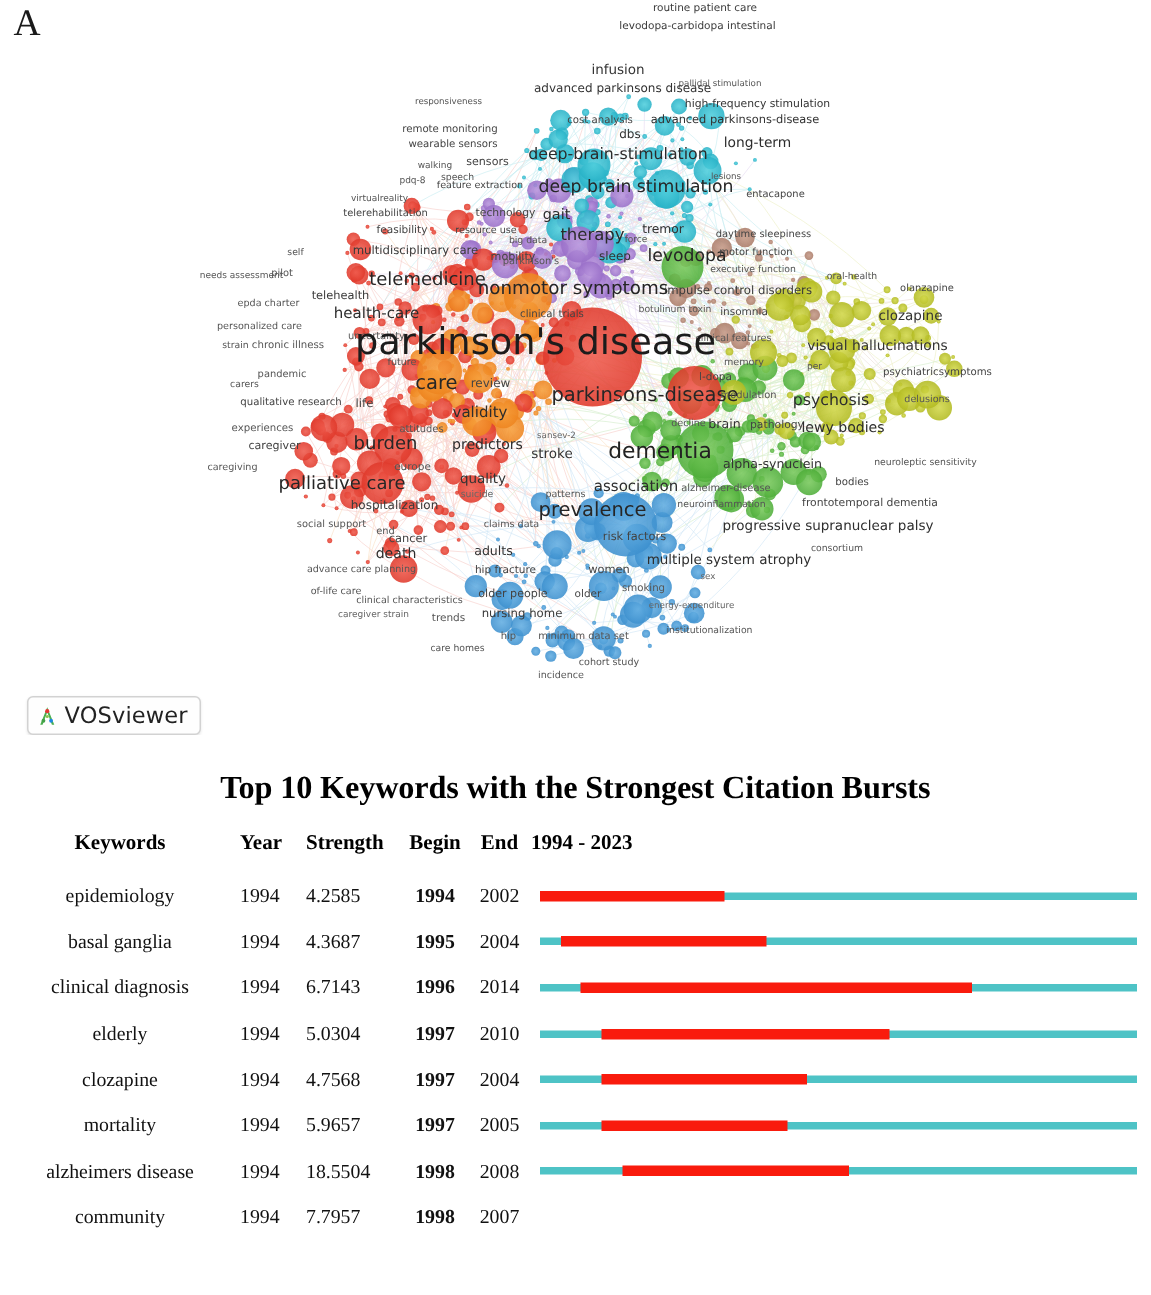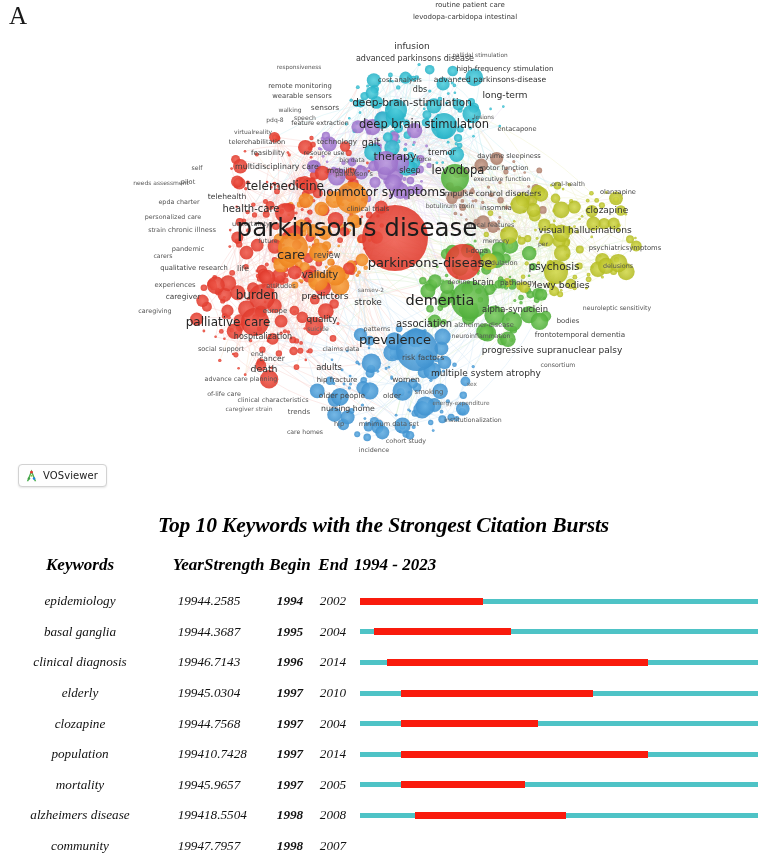--- a/index.html
+++ b/index.html
@@ -43,30 +43,30 @@
     align-items: center;
     gap: 4px;
     padding: 3px 8px 3px 5px;
     border: 1px solid #d2d2d2;
     border-radius: 4px;
     background: #fefefe;
     box-shadow: 0 1px 2px rgba(0,0,0,.10);
   }
   .vos-badge .vos-text {
     font-family: "DejaVu Sans", sans-serif;
-    font-size: 10px;
+    font-size: 15px;
     color: #222;
     letter-spacing: .1px;
   }
 
   
   #panel-b {
     position: absolute;
     left: 0; top: 495px;
-    width: 659px; height: 368px; font-style: italic;
+    width: 659px; height: 368px;
   }
   #burst-title {
     position: absolute;
     left: 0; top: 18px;
     width: 767px;
     text-align: center;
     font-family: "Liberation Serif", serif;
     font-weight: bold;
     font-size: 21.5px;
     color: #000;
@@ -77,32 +77,32 @@
     position: absolute;
     left: 0; top: 60px;
     width: 767px;
     border-collapse: collapse;
     font-family: "Liberation Serif", serif;
     font-size: 13.2px;
     color: #111;
   }
   .burst-table th {
     font-weight: bold;
-    font-size: 17px;
+    font-size: 14px;
     padding: 0 0 11px 0;
     color: #000;
     white-space: nowrap;
   }
   .burst-table td {
     padding: 7.3px 0;
     white-space: nowrap;
     vertical-align: middle;
   }
   .col-kw     { width: 160px; text-align: center; padding-left: 6px; }
-  .col-year   { width: 44px;  text-align: right; }
+  .col-year   { width: 44px;  text-align: left; }
   .col-str    { width: 64px;  text-align: left;  padding-right: 6px; }
   .col-begin  { width: 44px;  text-align: center; }
   .col-end    { width: 42px;  text-align: center; }
   .col-track  { width: auto;  text-align: left; }
 
   td.col-begin { font-weight: bold; }
   th.col-track { text-align: left; padding-left: 0; }
 
   
   .track {
@@ -2417,33 +2417,20 @@
             <td class="col-begin" style="font-weight: bold;">1997</td>
             <td class="col-end">2004</td>
             <td class="col-track">
               <div class="track">
                 <div class="base" style="background: rgb(78, 195, 198);"></div>
                 <div class="burst" style="left: 10.34%; width: 34.48%; background: rgb(249, 27, 13);"></div>
               </div>
             </td>
           </tr>
           <tr>
-            <td class="col-kw">population</td>
-            <td class="col-year">1994</td>
-            <td class="col-str">10.7428</td>
-            <td class="col-begin" style="font-weight: bold;">1997</td>
-            <td class="col-end">2014</td>
-            <td class="col-track">
-              <div class="track">
-                <div class="base" style="background: rgb(78, 195, 198);"></div>
-                <div class="burst" style="left: 10.34%; width: 62.07%; background: rgb(249, 27, 13);"></div>
-              </div>
-            </td>
-          </tr>
-          <tr>
             <td class="col-kw">mortality</td>
             <td class="col-year">1994</td>
             <td class="col-str">5.9657</td>
             <td class="col-begin" style="font-weight: bold;">1997</td>
             <td class="col-end">2005</td>
             <td class="col-track">
               <div class="track">
                 <div class="base" style="background: rgb(78, 195, 198);"></div>
                 <div class="burst" style="left: 10.34%; width: 31.03%; background: rgb(249, 27, 13);"></div>
               </div>

